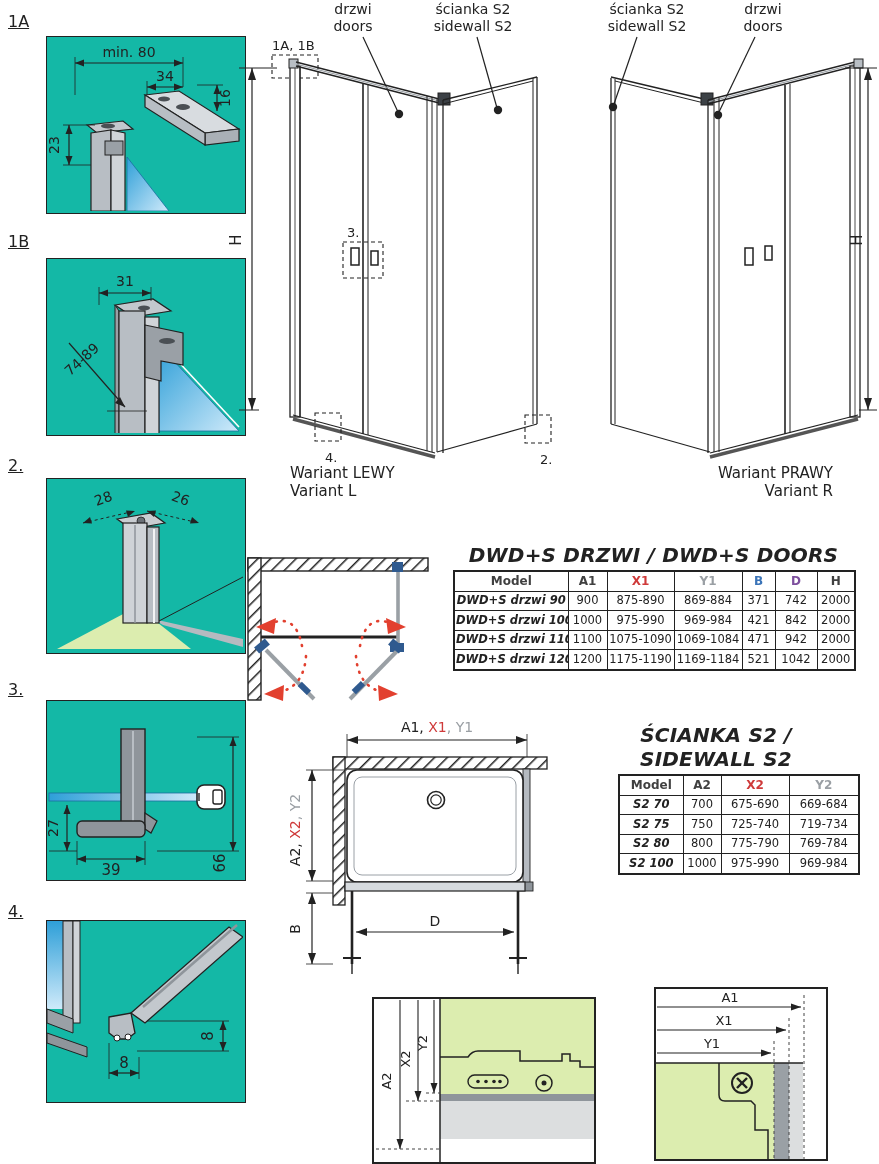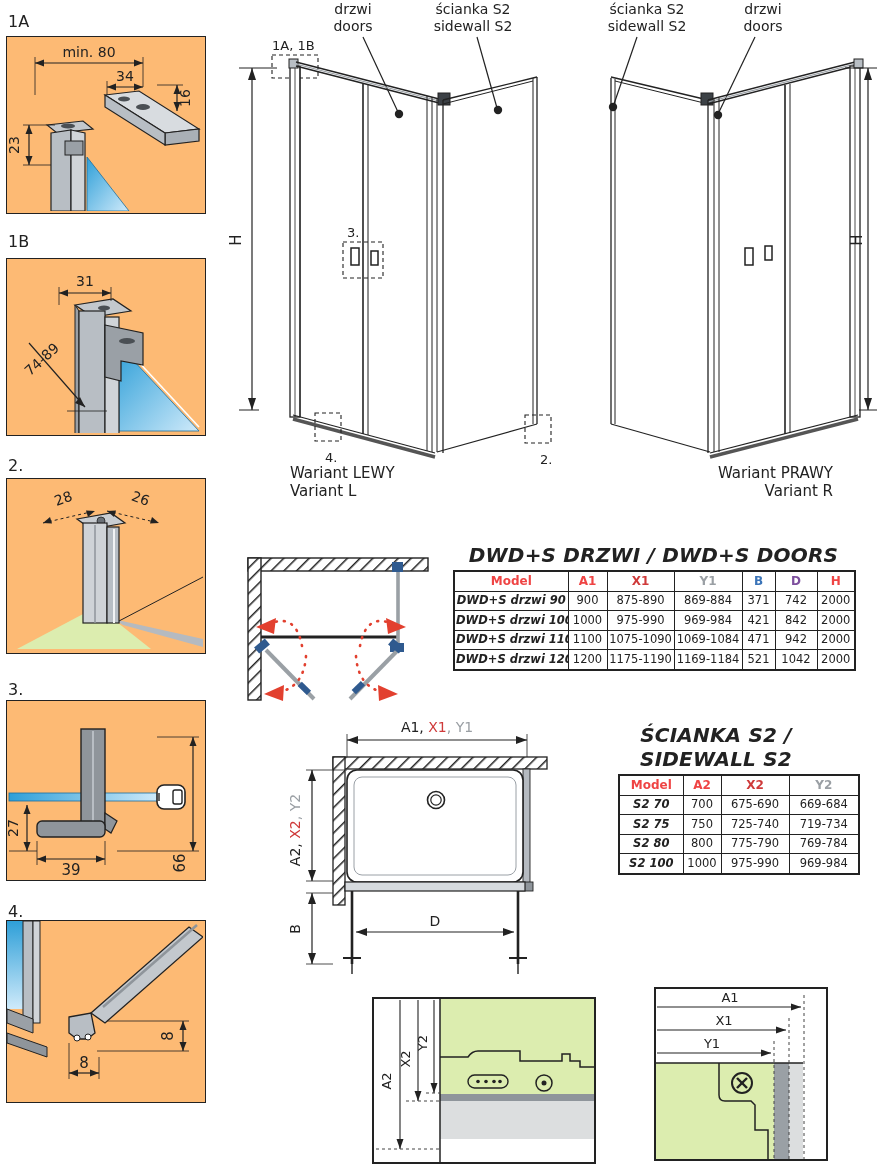--- a/index.html
+++ b/index.html
@@ -1,31 +1,31 @@
 <!DOCTYPE html>
 <html><head>
 <meta charset="utf-8">
 <style>
   html,body{margin:0;padding:0;background:#fff;}
   .canvas{position:relative;width:879px;height:1164px;background:#fff;overflow:hidden;
           font-family:"DejaVu Sans",sans-serif;color:#222;}
-  .det{position:absolute;border:1.6px solid #222;background:#fdba74;}
-  .det-label{position:absolute;font-size:16px;color:#222;}
+  .det{position:absolute;border:1.6px solid #222;background:#14b8a6;margin-left:40px;}
+  .det-label{position:absolute;font-size:16px;color:#222;text-decoration:underline;}
   .abs{position:absolute;}
   svg{display:block;}
   svg text{font-family:"DejaVu Sans",sans-serif;fill:#222;}
   .tbl-wrap{position:absolute;}
   .tbl-title{font-size:20px;font-weight:bold;font-style:italic;text-align:center;margin-bottom:3px;letter-spacing:.2px;}
   table.spec{border-collapse:collapse;table-layout:fixed;width:100%;background:#fff;}
   table.spec th,table.spec td{border:1.2px solid #222;font-size:11.5px;text-align:center;
       padding:0 1px;height:18.5px;line-height:1.1;overflow:hidden;white-space:nowrap;}
   table.spec{border:2px solid #222;}
   table.spec th{font-weight:bold;font-size:12px;}
   td.model{font-weight:bold;font-style:italic;font-size:11.5px;}
-  .c-k{color:#ef4444;} .c-red{color:#cf3a3a;} .c-gray{color:#9a9fa4;} .c-blue{color:#3b74b8;} .c-purple{color:#7d4f9e;}
+  .c-k{color:#404040;} .c-red{color:#cf3a3a;} .c-gray{color:#9a9fa4;} .c-blue{color:#3b74b8;} .c-purple{color:#7d4f9e;}
 </style>
 </head>
 <body>
 
 <div class="canvas">
 
   <div class="det-label" style="left:8px;top:12px">1A</div>
   <div class="det" style="left:6px;top:36px;width:198px;height:176px">
     <svg width="196" height="174" viewBox="0 0 196 174">
       <defs>

